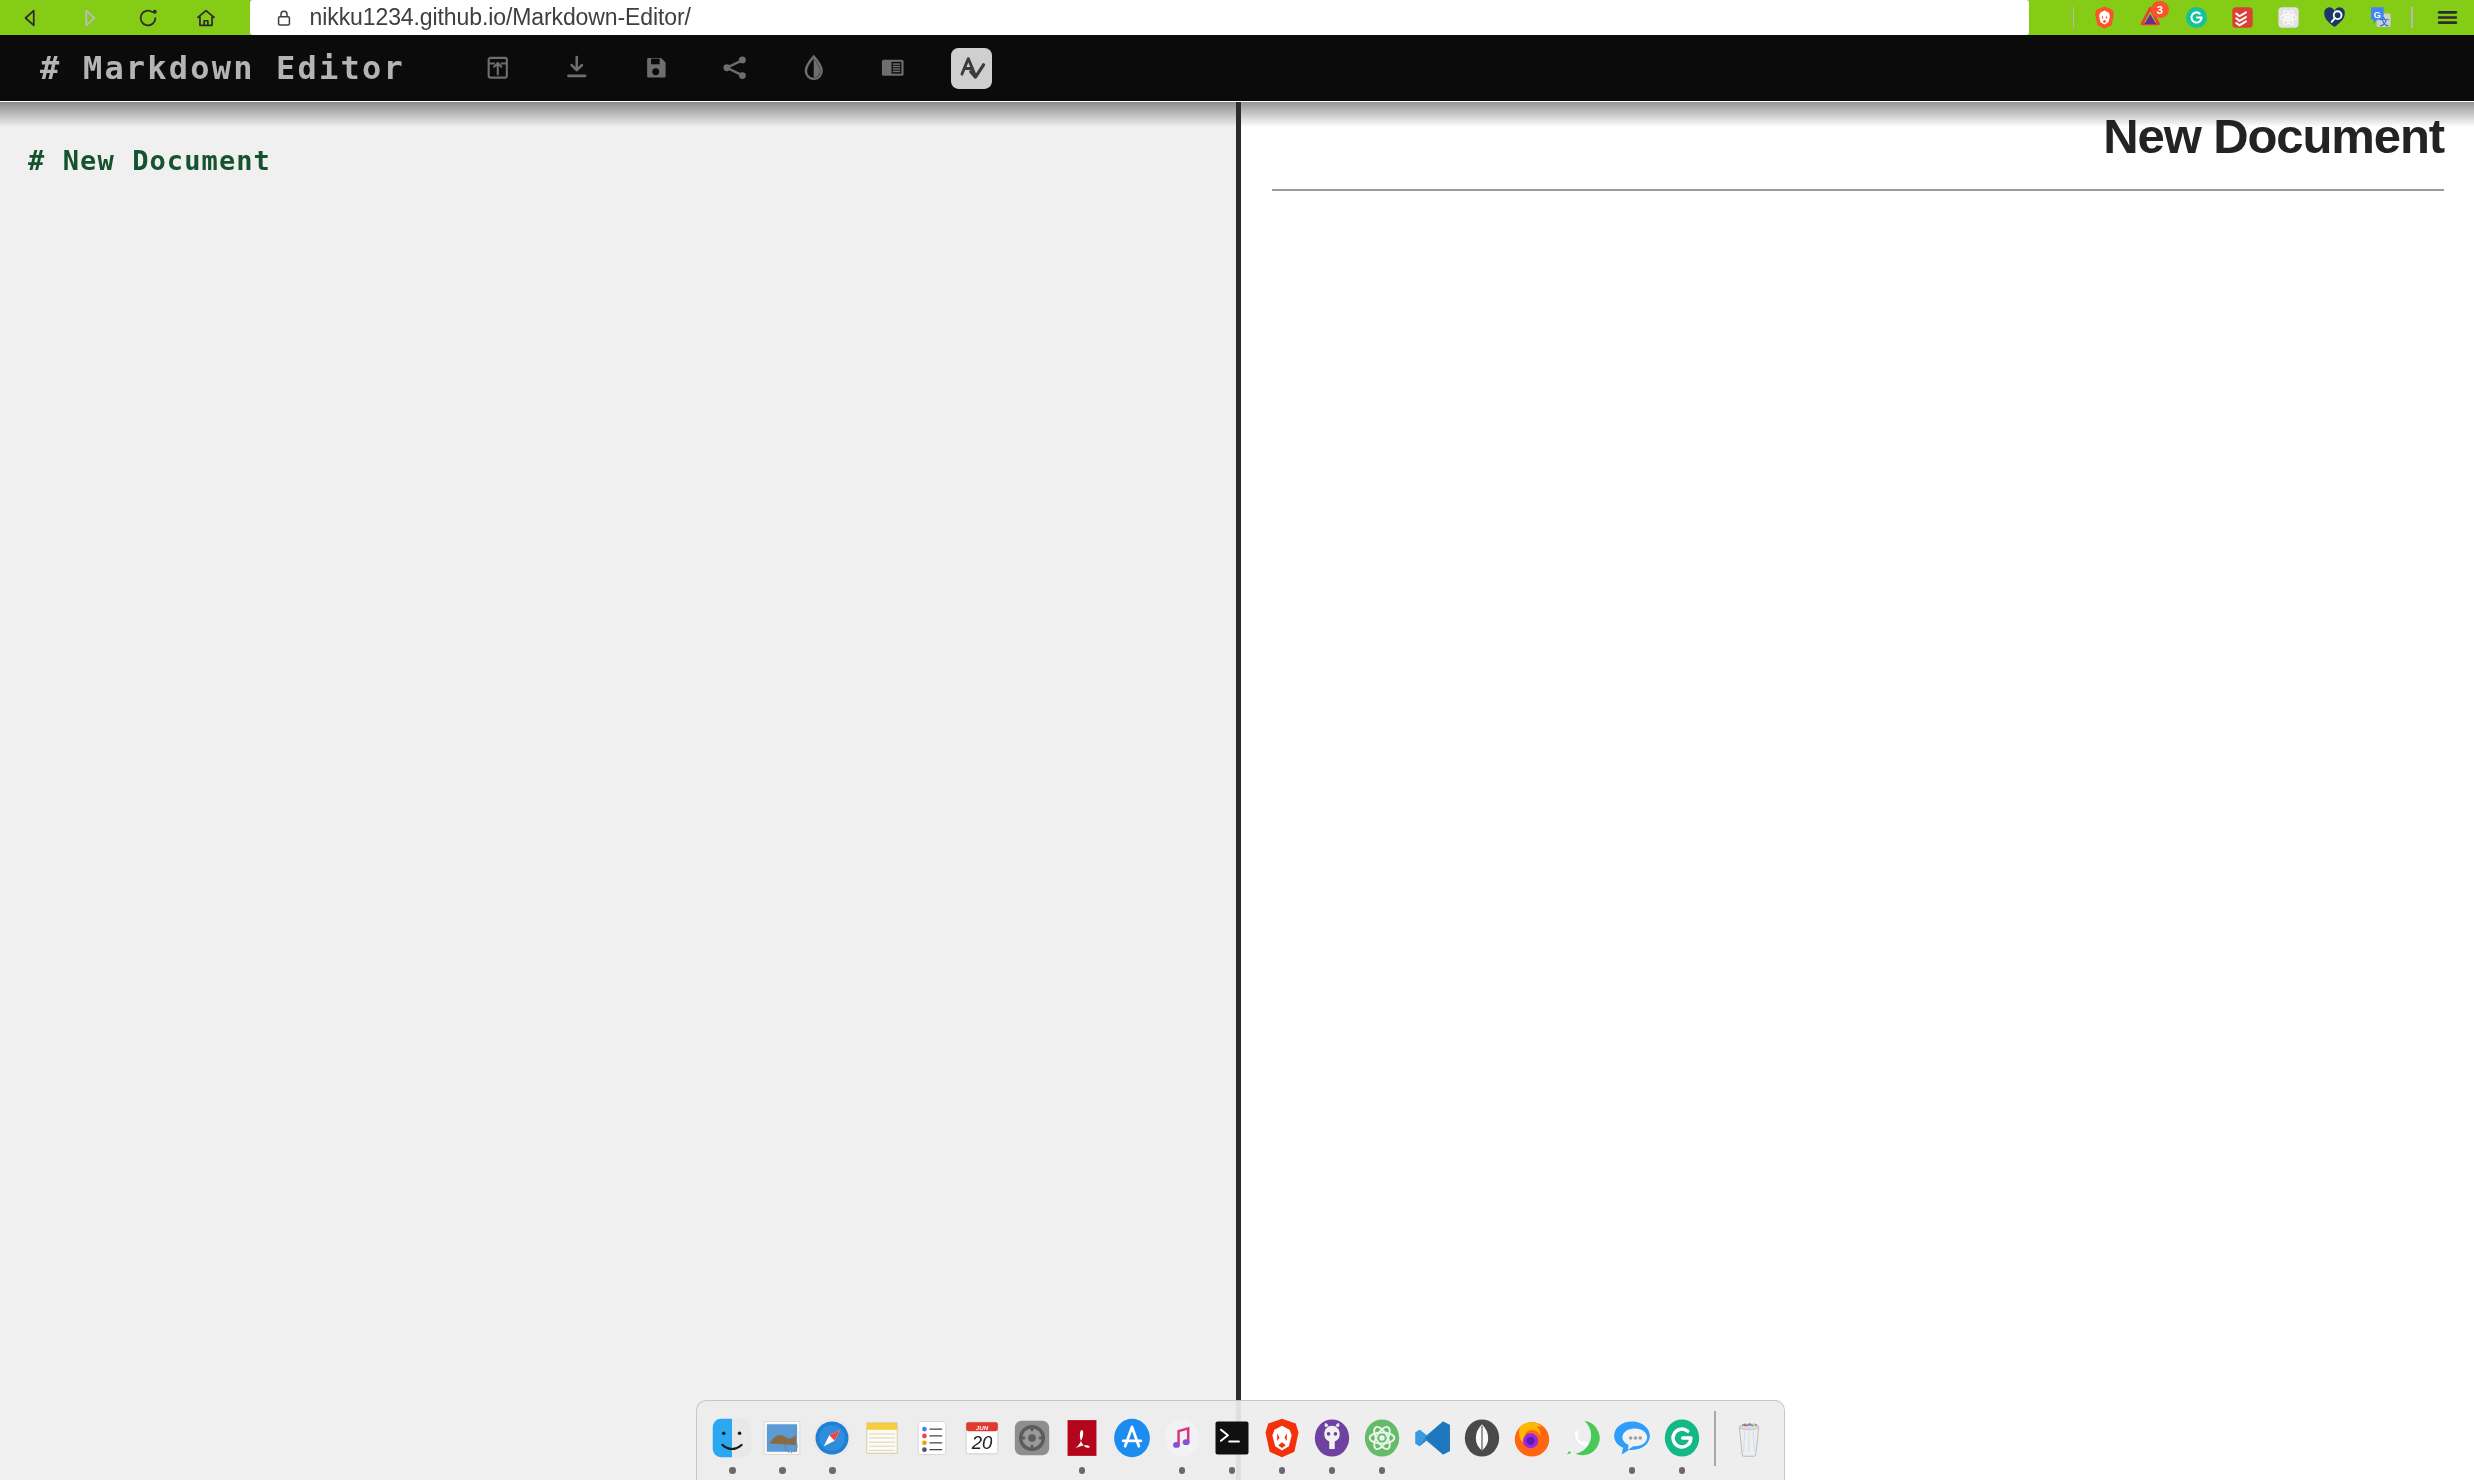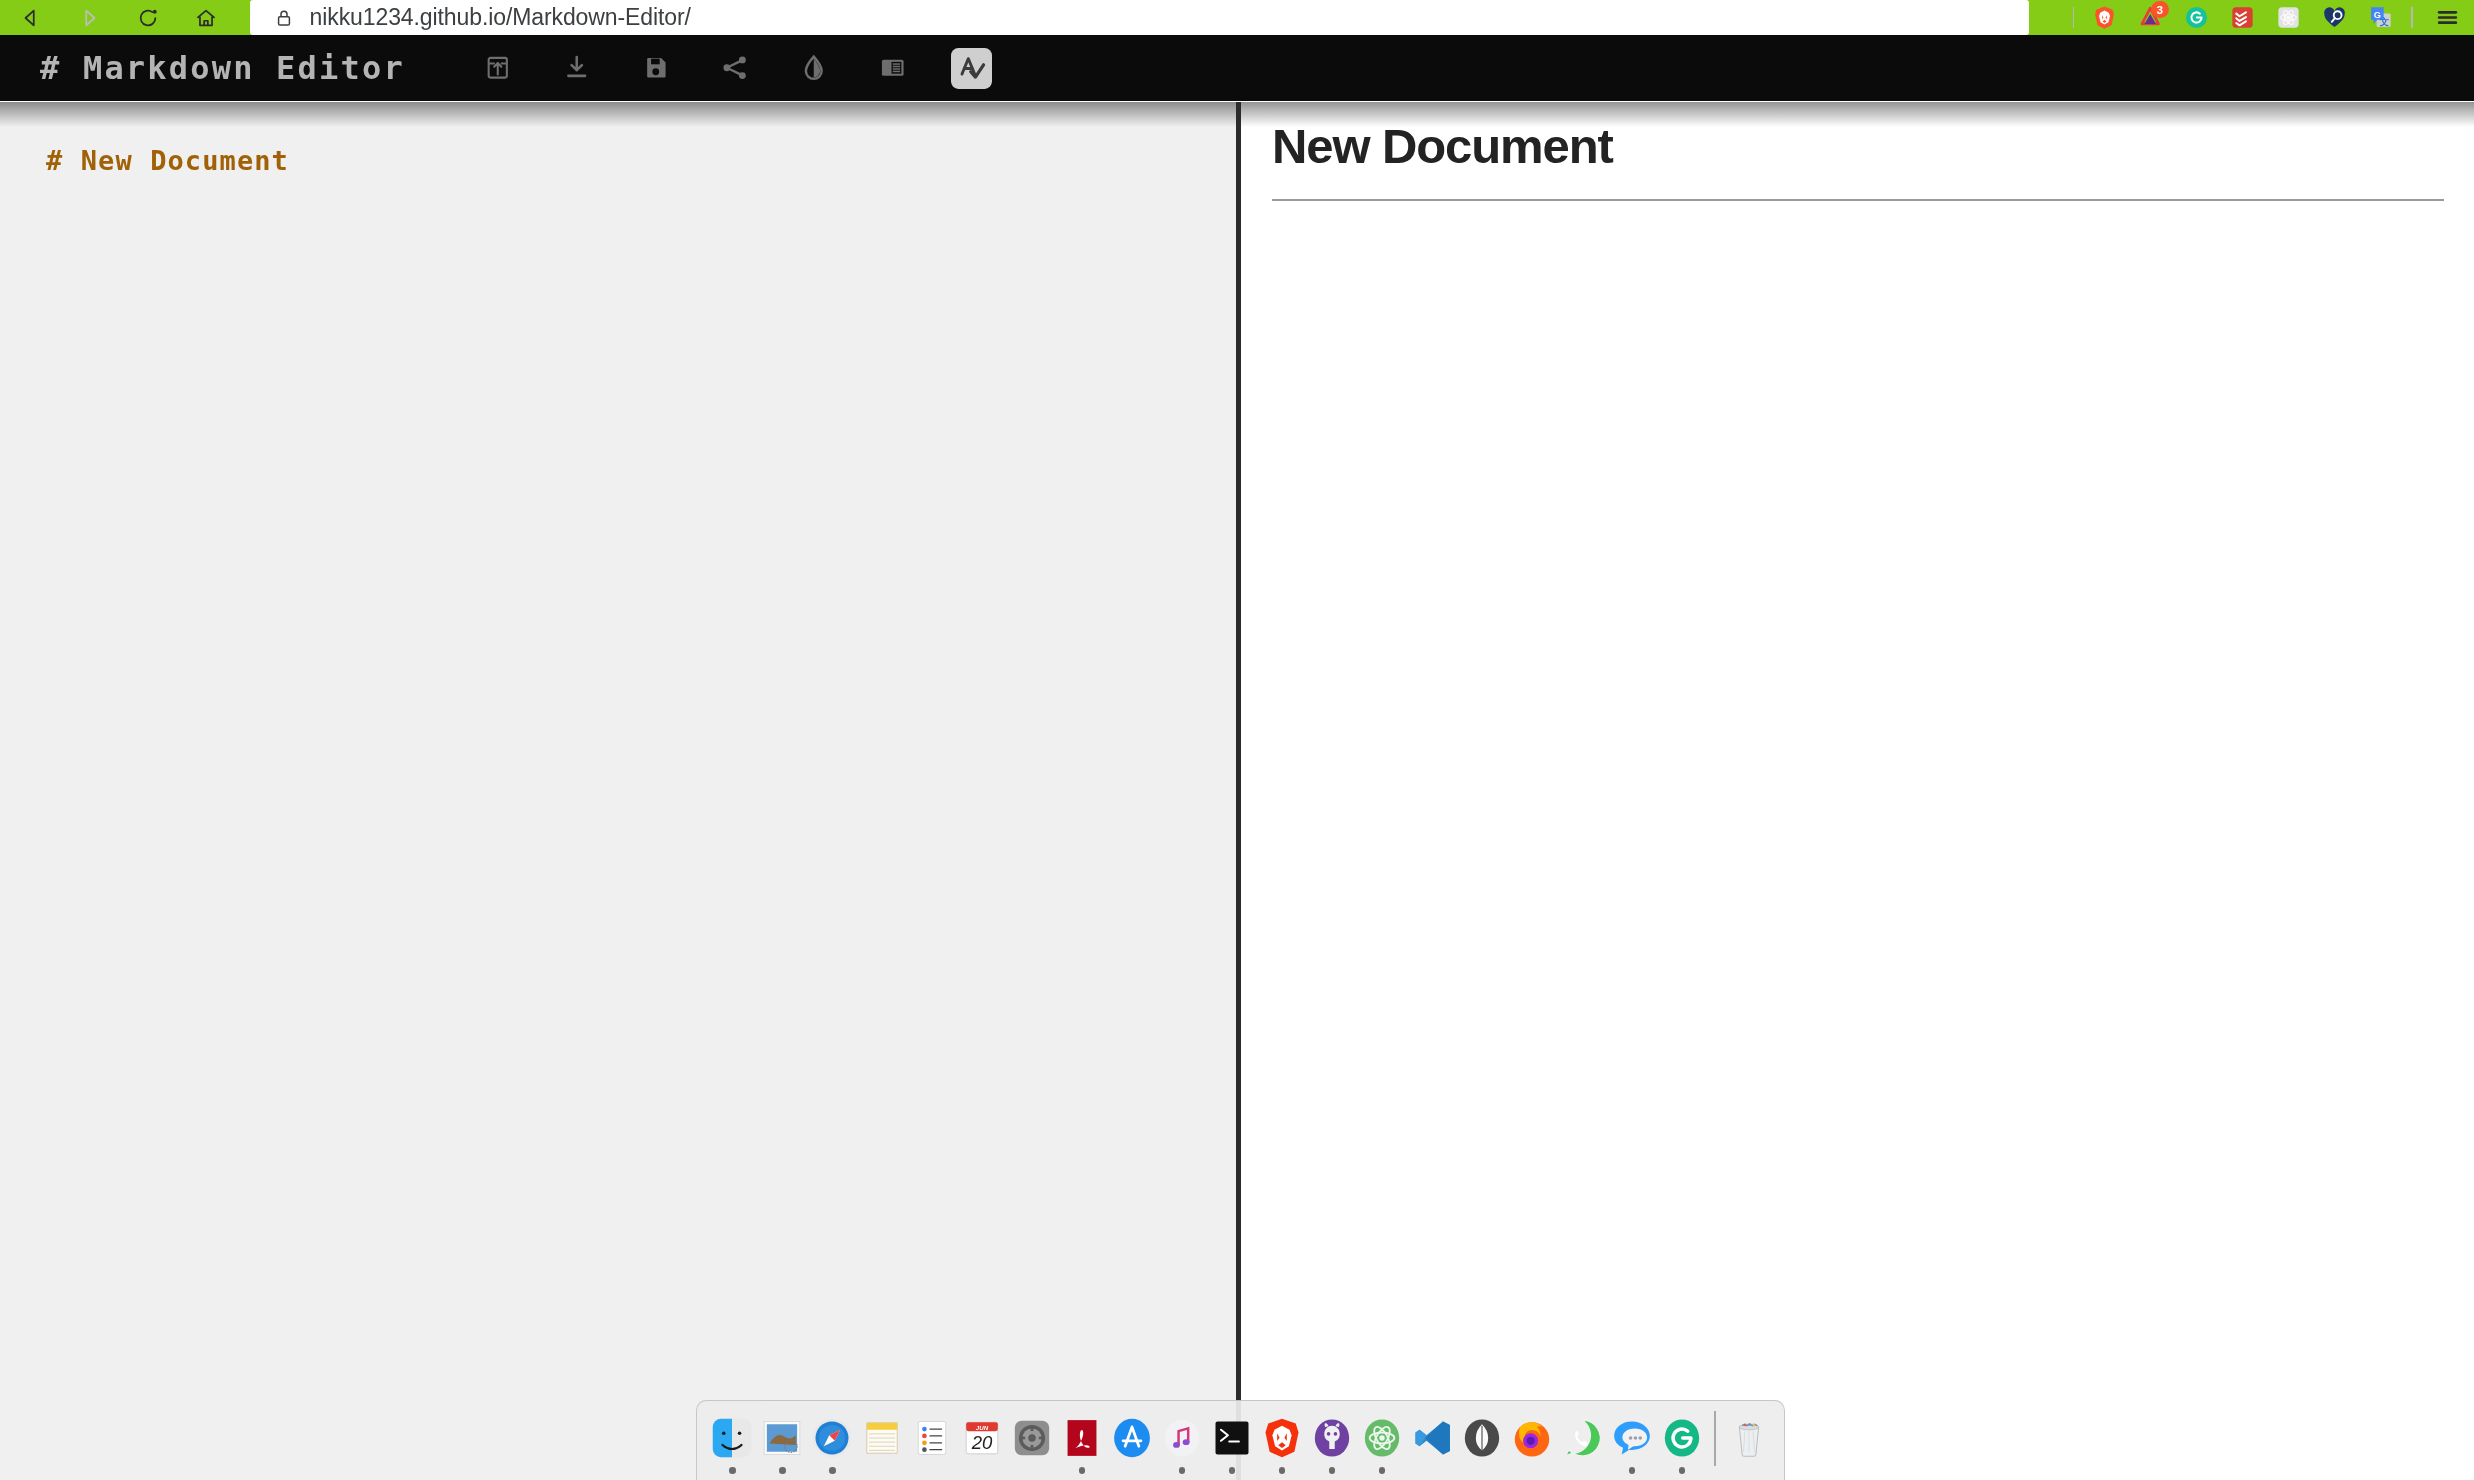--- a/index.html
+++ b/index.html
@@ -166,38 +166,39 @@
     left: 1236px;
     width: 5.2px;
     height: 1379px;
     background: #2b2b2b;
     z-index: 3;
     cursor: col-resize;
   }
   .editor-text {
     position: absolute;
     top: 43px;
-    left: 46px;
+    left: 28px;
     font-family: "DejaVu Sans Mono", monospace;
     font-size: 27px;
     font-weight: bold;
-    color: #a16207;
+    color: #14532d;
     letter-spacing: 1.1px;
     white-space: pre-wrap;
     background: transparent;
     border: none;
     outline: none;
     width: 1149px;
     resize: none;
   }
   .preview-body {
     position: absolute;
-    top: 14px;
+    top: 4px;
     left: 33px;
     right: 31px;
+    text-align: right;
   }
   .preview-h1 {
     font-family: "Liberation Sans", sans-serif;
     font-size: 49px;
     font-weight: bold;
     color: #232323;
     letter-spacing: -1.1px;
     line-height: 1.25;
   }
   .preview-hr {

